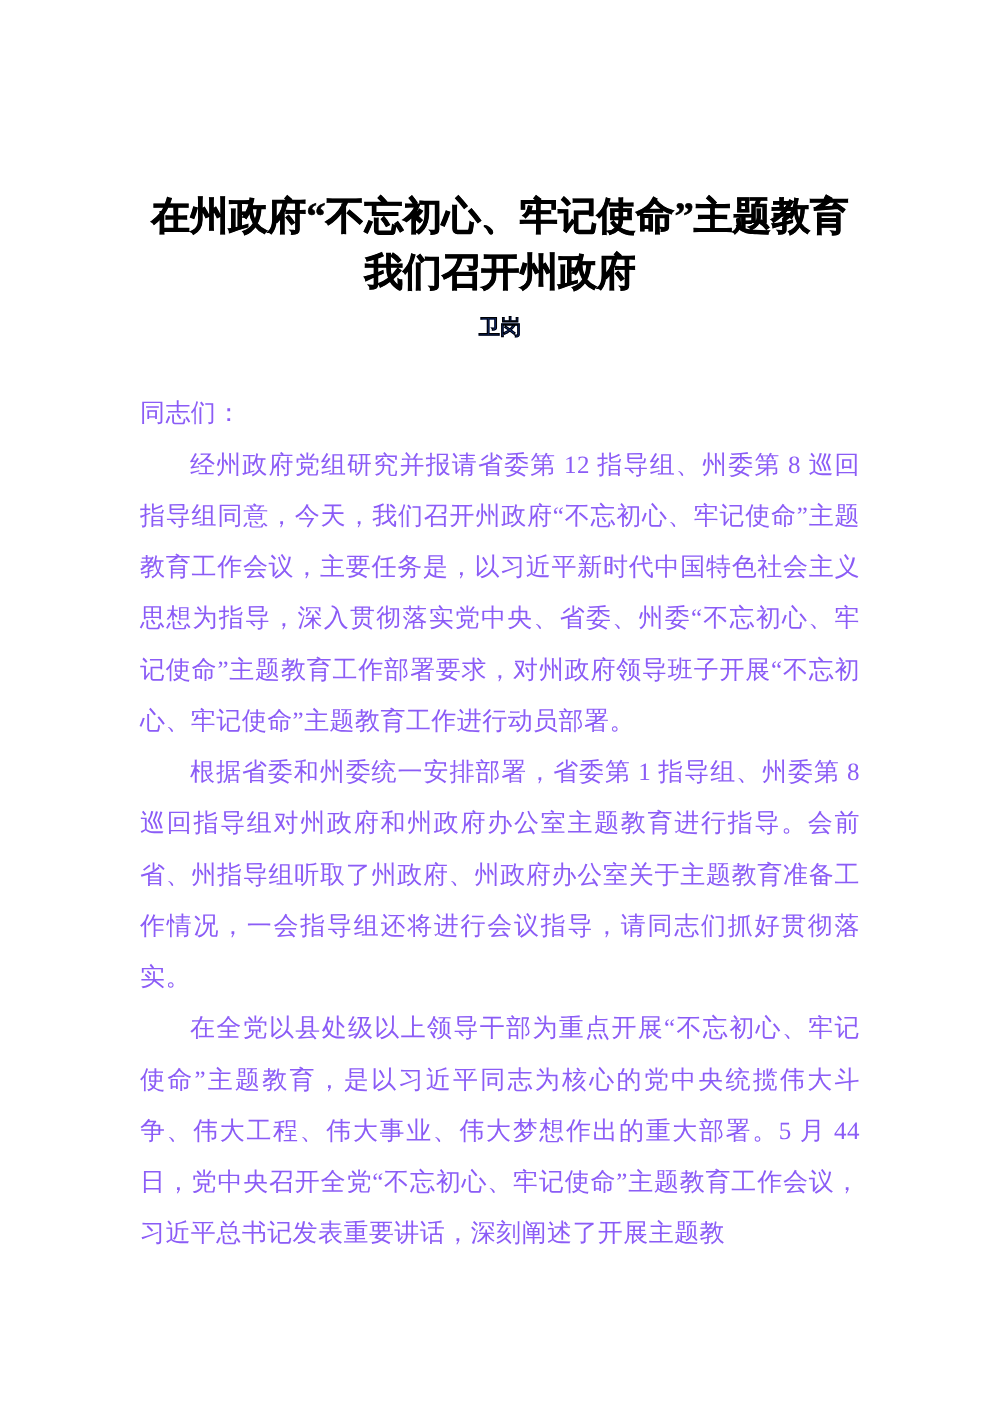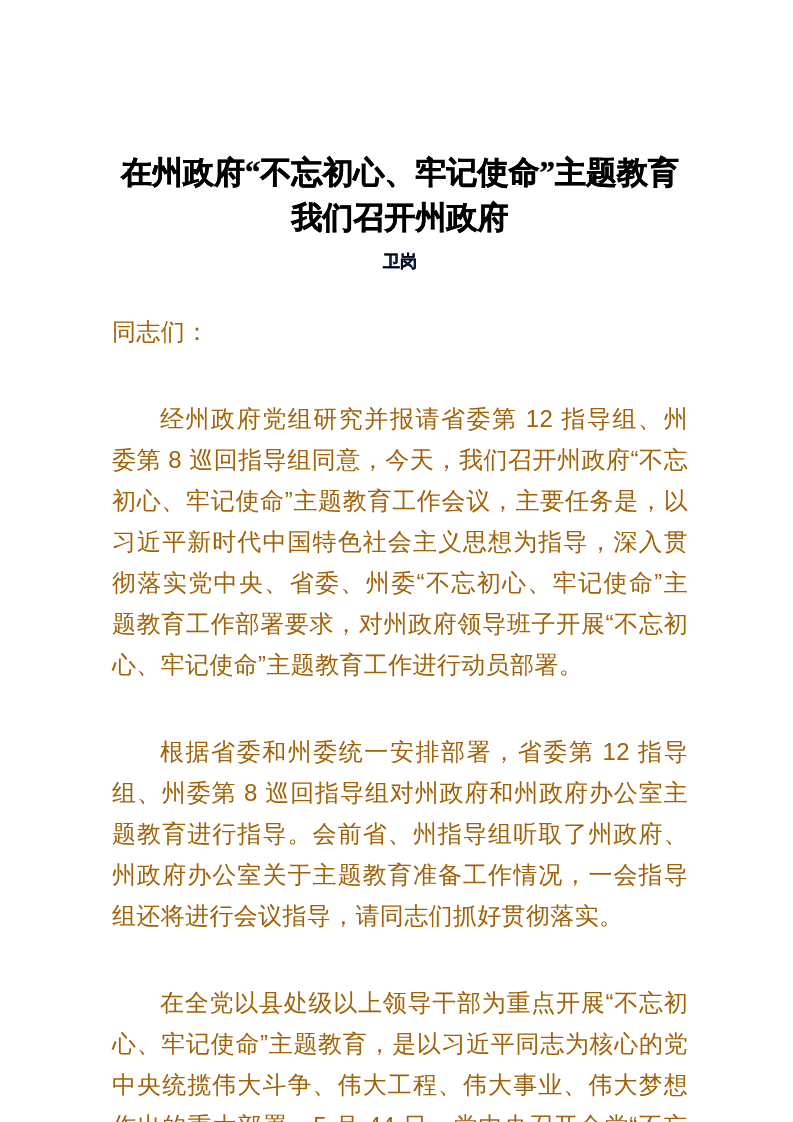--- a/index.html
+++ b/index.html
@@ -61,55 +61,54 @@
   }
 
   
   .body-block {
     padding-top: 36px;
   }
 
   .para {
     margin: 0;
     padding: 0;
-    font-family: Liberation Sans, sans-serif;
-    font-size: 24px;
+    font-family: Liberation Serif, serif;
+    font-size: 20px;
     font-weight: 400;
     line-height: 41px;
     text-align: justify;
     text-justify: inter-character;
     text-align-last: left;
     letter-spacing: 0.35px;
-    color: #a16207;
+    color: #8b5cf6;
     word-break: break-all;
   }
 
   .para.salutation {
     text-indent: 0;
   }
 
   .para.indent {
     text-indent: 2em;
-    margin-top: 46px;
   }
 </style>
 </head>
 <body>
 
 <div class="page">
   <div class="content">
 
     <h1 class="doc-title">
       <span>在州政府“不忘初心、牢记使命”主题教育</span><br>
       <span>我们召开州政府</span>
     </h1>
 
     <div class="doc-author">卫岗</div>
 
     <div class="body-block">
       <p class="para salutation">同志们：</p>
       <p class="para indent">经州政府党组研究并报请省委第 12 指导组、州委第 8 巡回指导组同意，今天，我们召开州政府“不忘初心、牢记使命”主题教育工作会议，主要任务是，以习近平新时代中国特色社会主义思想为指导，深入贯彻落实党中央、省委、州委“不忘初心、牢记使命”主题教育工作部署要求，对州政府领导班子开展“不忘初心、牢记使命”主题教育工作进行动员部署。</p>
-      <p class="para indent">根据省委和州委统一安排部署，省委第 12 指导组、州委第 8 巡回指导组对州政府和州政府办公室主题教育进行指导。会前省、州指导组听取了州政府、州政府办公室关于主题教育准备工作情况，一会指导组还将进行会议指导，请同志们抓好贯彻落实。</p>
+      <p class="para indent">根据省委和州委统一安排部署，省委第 1 指导组、州委第 8 巡回指导组对州政府和州政府办公室主题教育进行指导。会前省、州指导组听取了州政府、州政府办公室关于主题教育准备工作情况，一会指导组还将进行会议指导，请同志们抓好贯彻落实。</p>
       <p class="para indent">在全党以县处级以上领导干部为重点开展“不忘初心、牢记使命”主题教育，是以习近平同志为核心的党中央统揽伟大斗争、伟大工程、伟大事业、伟大梦想作出的重大部署。5 月 44 日，党中央召开全党“不忘初心、牢记使命”主题教育工作会议，习近平总书记发表重要讲话，深刻阐述了开展主题教</p>
     </div>
 
   </div>
 </div>
 
 </body></html>

